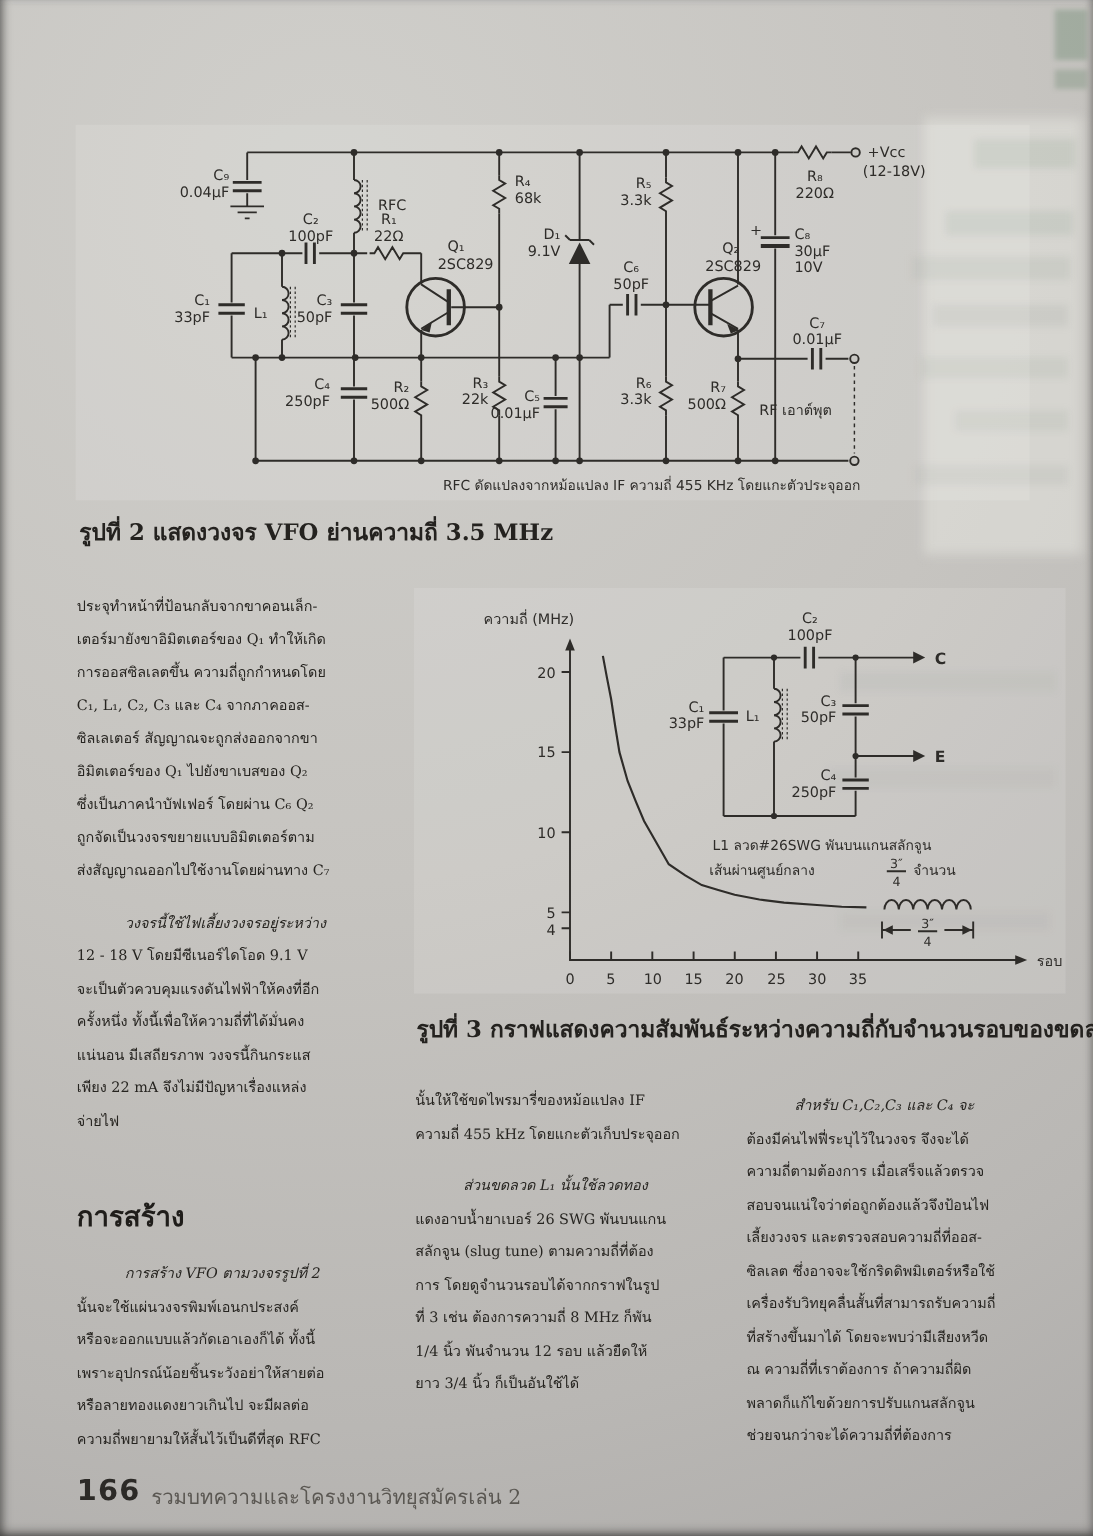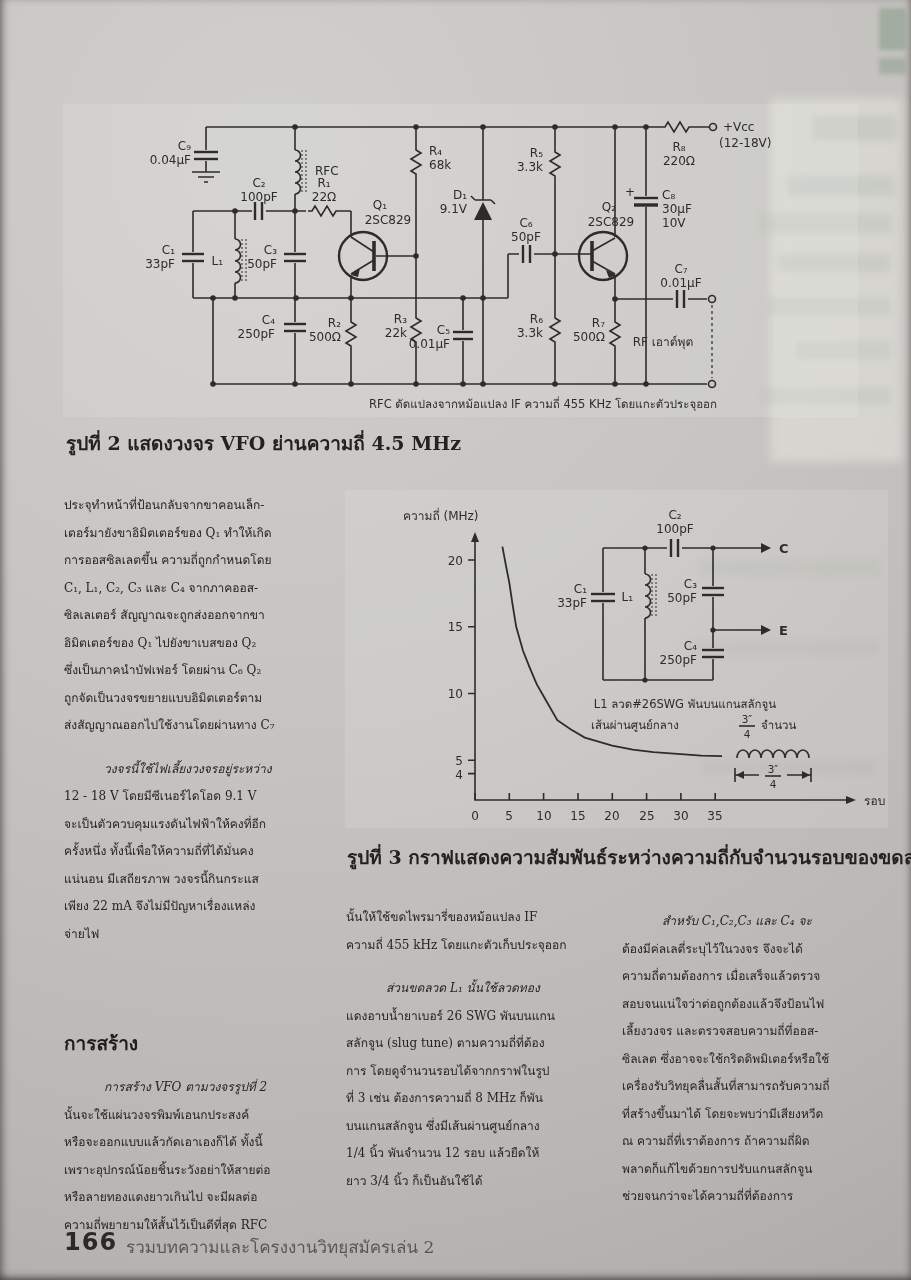--- a/index.html
+++ b/index.html
@@ -6,21 +6,21 @@
   body{background:#8f8d8a;font-family:"DejaVu Serif",serif;}
   .page{position:relative;width:911px;height:1280px;overflow:hidden;
     background:radial-gradient(circle at 30% 12%, #d0cfcb 0%, #c6c4c0 45%, #b9b7b4 80%, #aeacaa 100%);
     box-shadow:inset 5px 0 8px -3px rgba(35,34,32,.55), inset -4px 0 7px -3px rgba(60,58,55,.45),
                inset 0 -6px 9px -4px rgba(35,34,32,.6), inset 0 3px 4px -2px rgba(255,255,255,.5);}
   .panel{position:absolute;background:rgba(255,255,255,.12);}
   .caption{position:absolute;font-weight:bold;font-size:19px;color:#24221f;white-space:nowrap;}
   .col{position:absolute;color:#262420;}
   .ln{font-size:12px;line-height:27.5px;white-space:nowrap;height:27.5px;}
   .ind{padding-left:40px;font-style:italic;}
-  .h-build{font-size:19px;font-weight:bold;margin-top:80px;margin-bottom:16px;color:#1f1d1a;}
+  .h-build{font-size:23px;font-weight:bold;margin-top:48px;margin-bottom:16px;color:#1f1d1a;}
   .p2{margin-top:16px;}
   .footer-num{position:absolute;left:64px;top:1228px;font-family:"DejaVu Sans",sans-serif;
     font-weight:bold;font-size:24px;color:#2c2a27;letter-spacing:1px;}
   .footer-title{position:absolute;left:126px;top:1233px;font-size:17px;color:#5a5752;white-space:nowrap;}
   svg{display:block;}
   .wire{stroke:#2e2c29;stroke-width:1.6;fill:none;}
   .wire2{stroke:#2e2c29;stroke-width:1.8;fill:none;}
   .plate{stroke:#2e2c29;stroke-width:2.4;}
   .platefat{stroke:#2e2c29;stroke-width:3.4;}
   .bar{stroke:#2e2c29;stroke-width:3.6;}
@@ -256,21 +256,21 @@
       <text class="lbl" x="599" y="123">10V</text>
       <text class="lbl" x="616" y="47" text-anchor="middle">R₈</text>
       <text class="lbl" x="616" y="61" text-anchor="middle">220Ω</text>
       <text class="lbl" x="660" y="27">+Vcc</text>
       <text class="lbl" x="656" y="43">(12-18V)</text>
       <text class="lbl" x="600" y="242" text-anchor="middle">RF เอาต์พุต</text>
       <text class="lbl-s" x="480" y="304" text-anchor="middle">RFC ดัดแปลงจากหม้อแปลง IF ความถี่ 455 KHz โดยแกะตัวประจุออก</text>
     </svg>
   </div>
 
-  <div class="caption" style="left:66px;top:428px;">รูปที่ 2 แสดงวงจร VFO ย่านความถี่ 4.5 MHz</div>
+  <div class="caption" style="left:66px;top:428px;">รูปที่ 2 แสดงวงจร VFO ย่านความถี่ 3.5 MHz</div>
 
   <div class="col" style="left:64px;top:492px;width:284px;">
     <div>
       <div class="ln">ประจุทำหน้าที่ป้อนกลับจากขาคอนเล็ก-</div>
       <div class="ln">เตอร์มายังขาอิมิตเตอร์ของ Q₁ ทำให้เกิด</div>
       <div class="ln">การออสซิลเลตขึ้น ความถี่ถูกกำหนดโดย</div>
       <div class="ln">C₁, L₁, C₂, C₃ และ C₄ จากภาคออส-</div>
       <div class="ln">ซิลเลเตอร์  สัญญาณจะถูกส่งออกจากขา</div>
       <div class="ln">อิมิตเตอร์ของ Q₁ ไปยังขาเบสของ Q₂</div>
       <div class="ln">ซึ่งเป็นภาคนำบัฟเฟอร์ โดยผ่าน C₆  Q₂</div>
@@ -388,30 +388,29 @@
     <div>
       <div class="ln">นั้นให้ใช้ขดไพรมารี่ของหม้อแปลง  IF</div>
       <div class="ln">ความถี่ 455 kHz โดยแกะตัวเก็บประจุออก</div>
     </div>
     <div class="p2">
       <div class="ln ind">ส่วนขดลวด L₁ นั้นใช้ลวดทอง</div>
       <div class="ln">แดงอาบน้ำยาเบอร์ 26 SWG พันบนแกน</div>
       <div class="ln">สลักจูน (slug tune) ตามความถี่ที่ต้อง</div>
       <div class="ln">การ โดยดูจำนวนรอบได้จากกราฟในรูป</div>
       <div class="ln">ที่ 3 เช่น ต้องการความถี่ 8 MHz ก็พัน</div>
-      <div class="ln">บนแกนสลักจูน ซึ่งมีเส้นผ่านศูนย์กลาง</div>
       <div class="ln">1/4 นิ้ว พันจำนวน 12 รอบ แล้วยืดให้</div>
       <div class="ln">ยาว 3/4 นิ้ว ก็เป็นอันใช้ได้</div>
     </div>
   </div>
 
   <div class="col" style="left:622px;top:908px;width:278px;">
     <div>
       <div class="ln ind">สำหรับ C₁,C₂,C₃ และ C₄ จะ</div>
-      <div class="ln">ต้องมีค่ลเลตี่ระบุไว้ในวงจร จึงจะได้</div>
+      <div class="ln">ต้องมีค่นไฟฟี่ระบุไว้ในวงจร จึงจะได้</div>
       <div class="ln">ความถี่ตามต้องการ เมื่อเสร็จแล้วตรวจ</div>
       <div class="ln">สอบจนแน่ใจว่าต่อถูกต้องแล้วจึงป้อนไฟ</div>
       <div class="ln">เลี้ยงวงจร และตรวจสอบความถี่ที่ออส-</div>
       <div class="ln">ซิลเลต ซึ่งอาจจะใช้กริดดิพมิเตอร์หรือใช้</div>
       <div class="ln">เครื่องรับวิทยุคลื่นสั้นที่สามารถรับความถี่</div>
       <div class="ln">ที่สร้างขึ้นมาได้ โดยจะพบว่ามีเสียงหวีด</div>
       <div class="ln">ณ ความถี่ที่เราต้องการ   ถ้าความถี่ผิด</div>
       <div class="ln">พลาดก็แก้ไขด้วยการปรับแกนสลักจูน</div>
       <div class="ln">ช่วยจนกว่าจะได้ความถี่ที่ต้องการ</div>
     </div>

